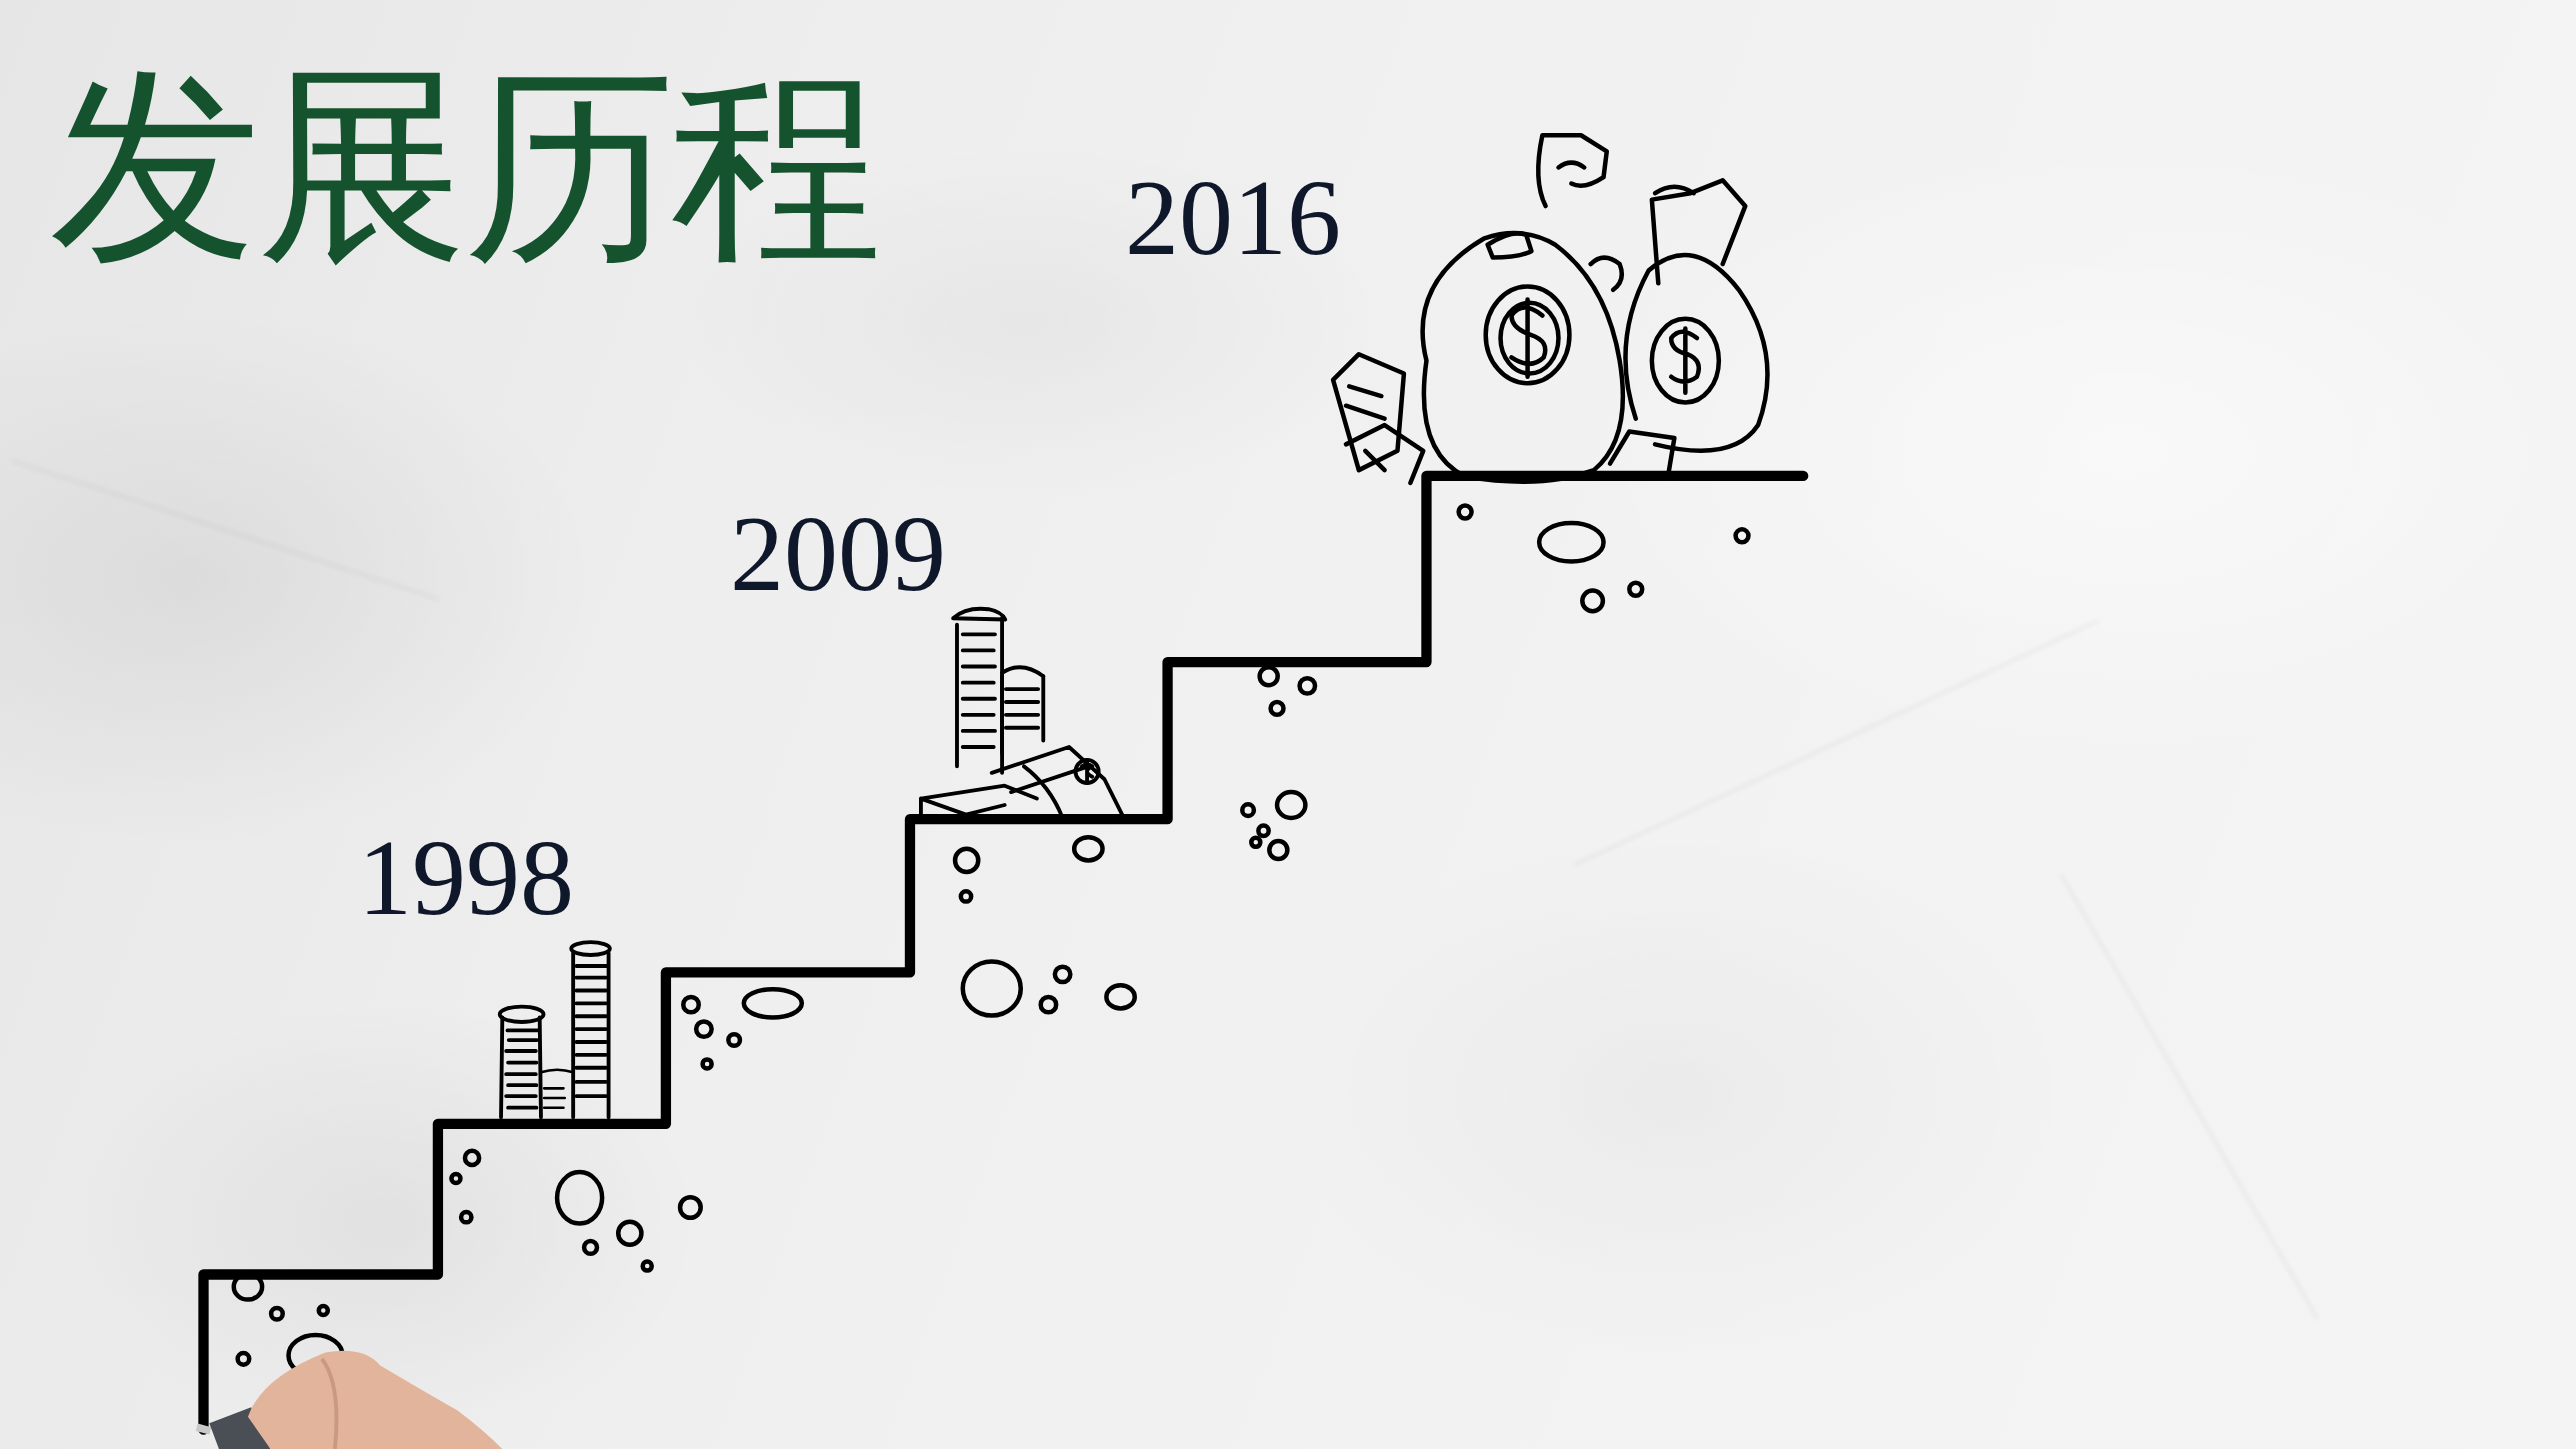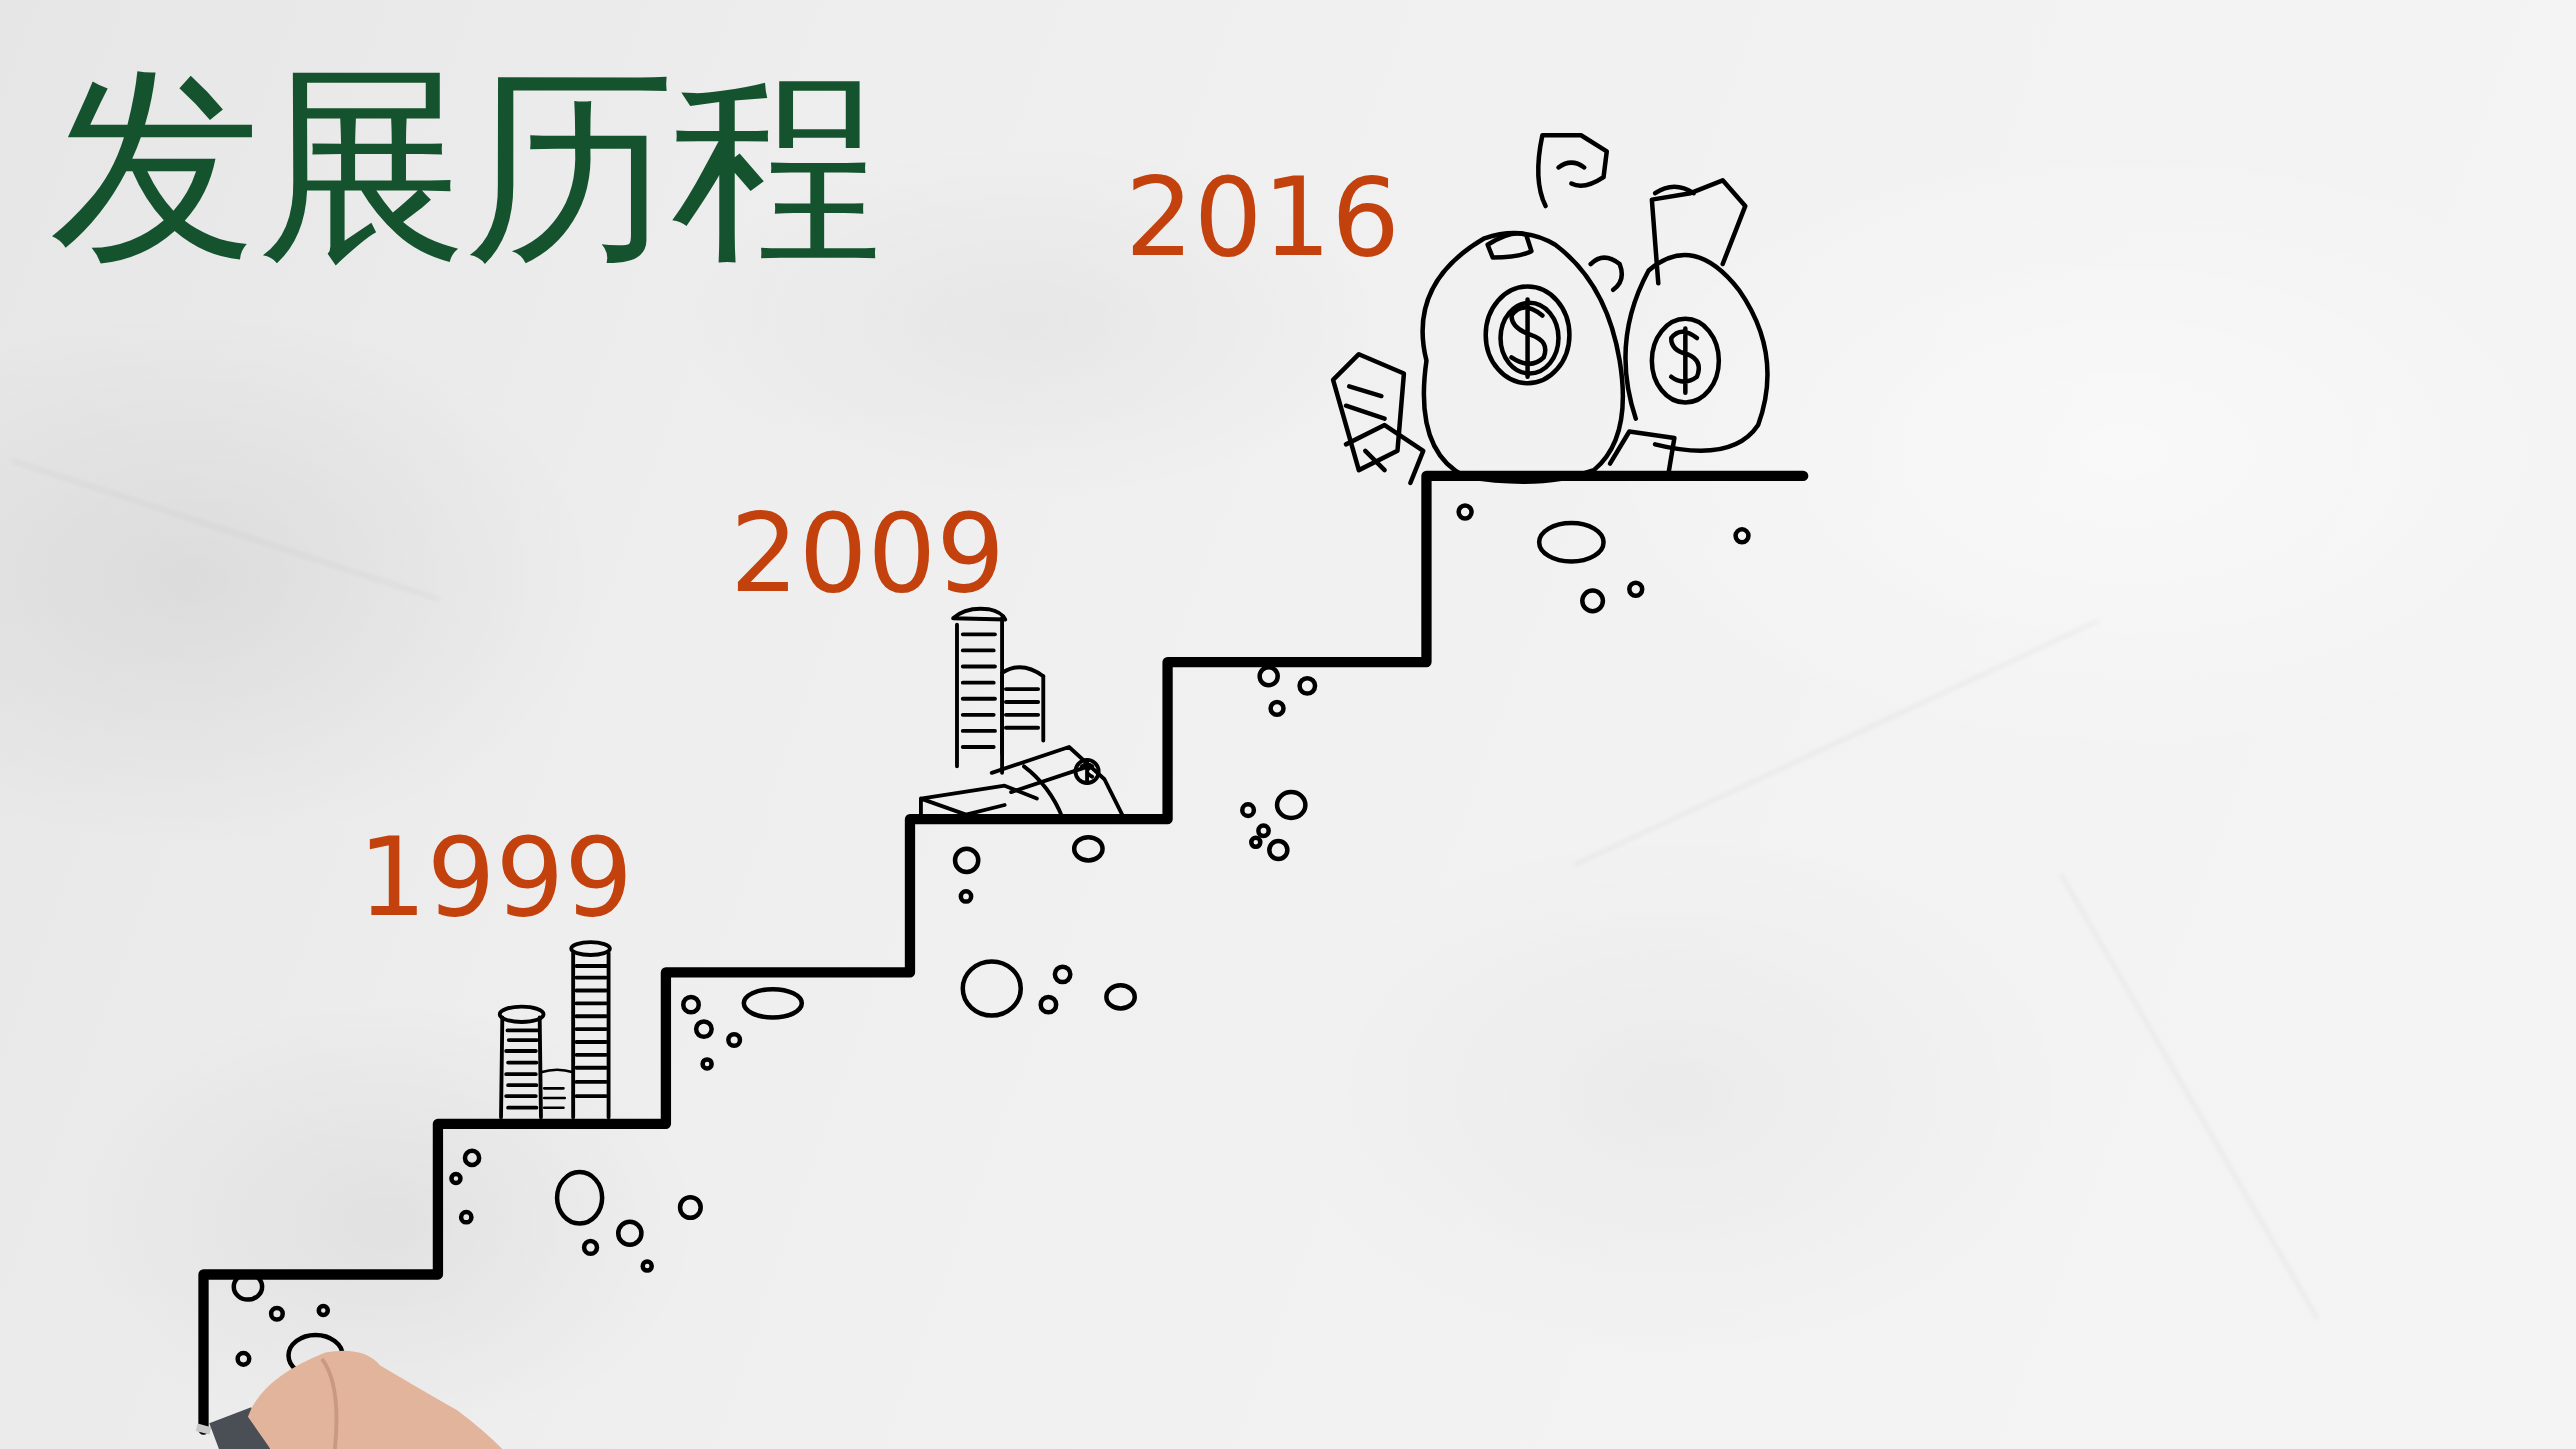--- a/index.html
+++ b/index.html
@@ -10,21 +10,21 @@
         radial-gradient(ellipse 580px 386px at 193px 580px, rgba(0,0,0,0.06), transparent 70%),
         radial-gradient(ellipse 451px 322px at 386px 1224px, rgba(0,0,0,0.05), transparent 70%),
         radial-gradient(ellipse 515px 258px at 1030px 322px, rgba(0,0,0,0.035), transparent 70%),
         radial-gradient(ellipse 773px 451px at 2125px 451px, rgba(255,255,255,0.5), transparent 70%),
         radial-gradient(ellipse 580px 386px at 1674px 1095px, rgba(0,0,0,0.03), transparent 70%),
         linear-gradient(110deg, #e6e6e6 0%, #eeeeee 30%, #f2f2f2 60%, #f4f4f4 100%);
     }
     .crease { position: absolute; background: rgba(0,0,0,0.035); height: 3.9px; border-radius: 1.9px; filter: blur(1.9px); }
     .title { position: absolute; left: 50px; top: 61px; font-size: 211px; line-height: 1; color: #14532d;
       letter-spacing: -3.9px; white-space: nowrap; }
-    .year { position: absolute; font-size: 108px; line-height: 1; color: #c2410c; white-space: nowrap; }
+    .year { position: absolute; font-size: 108px; line-height: 1; color: #0f172a; white-space: nowrap; font-family: Liberation Serif, serif; }
     svg.scene { position: absolute; left: 0; top: 0; }
   </style>
 </head>
 <body>
 
 <div class="paper"></div>
 <div class="crease" style="left:0;top:528px;width:451px;transform:rotate(18deg);"></div>
 <div class="crease" style="left:1546px;top:741px;width:580px;transform:rotate(-25deg);"></div>
 <div class="crease" style="left:1932px;top:1095px;width:515px;transform:rotate(60deg);"></div>
 
@@ -120,16 +120,16 @@
   </g>
 
   <g>
     <rect x="305" y="2213" width="22" height="12" fill="#c9c9c9" transform="rotate(15 316 2219)"></rect>
     <path d="M325 2210 L390 2185 L420 2250 L340 2250 Z" fill="#4a4e55"></path>
     <path d="M385 2200 q20 -60 120 -100 q60 -10 85 20 q50 30 120 70 q40 30 70 60 L420 2250 Z" fill="#e3b49c"></path>
     <path d="M500 2110 q30 40 20 140" fill="none" stroke="#b07e68" stroke-width="6" opacity="0.5"></path>
   </g>
 </svg>
 
-<div class="year" style="left:358px;top:824px;">1999</div>
+<div class="year" style="left:358px;top:824px;">1998</div>
 <div class="year" style="left:730px;top:500px;">2009</div>
 <div class="year" style="left:1125px;top:164px;">2016</div>
 
 
 </body></html>

